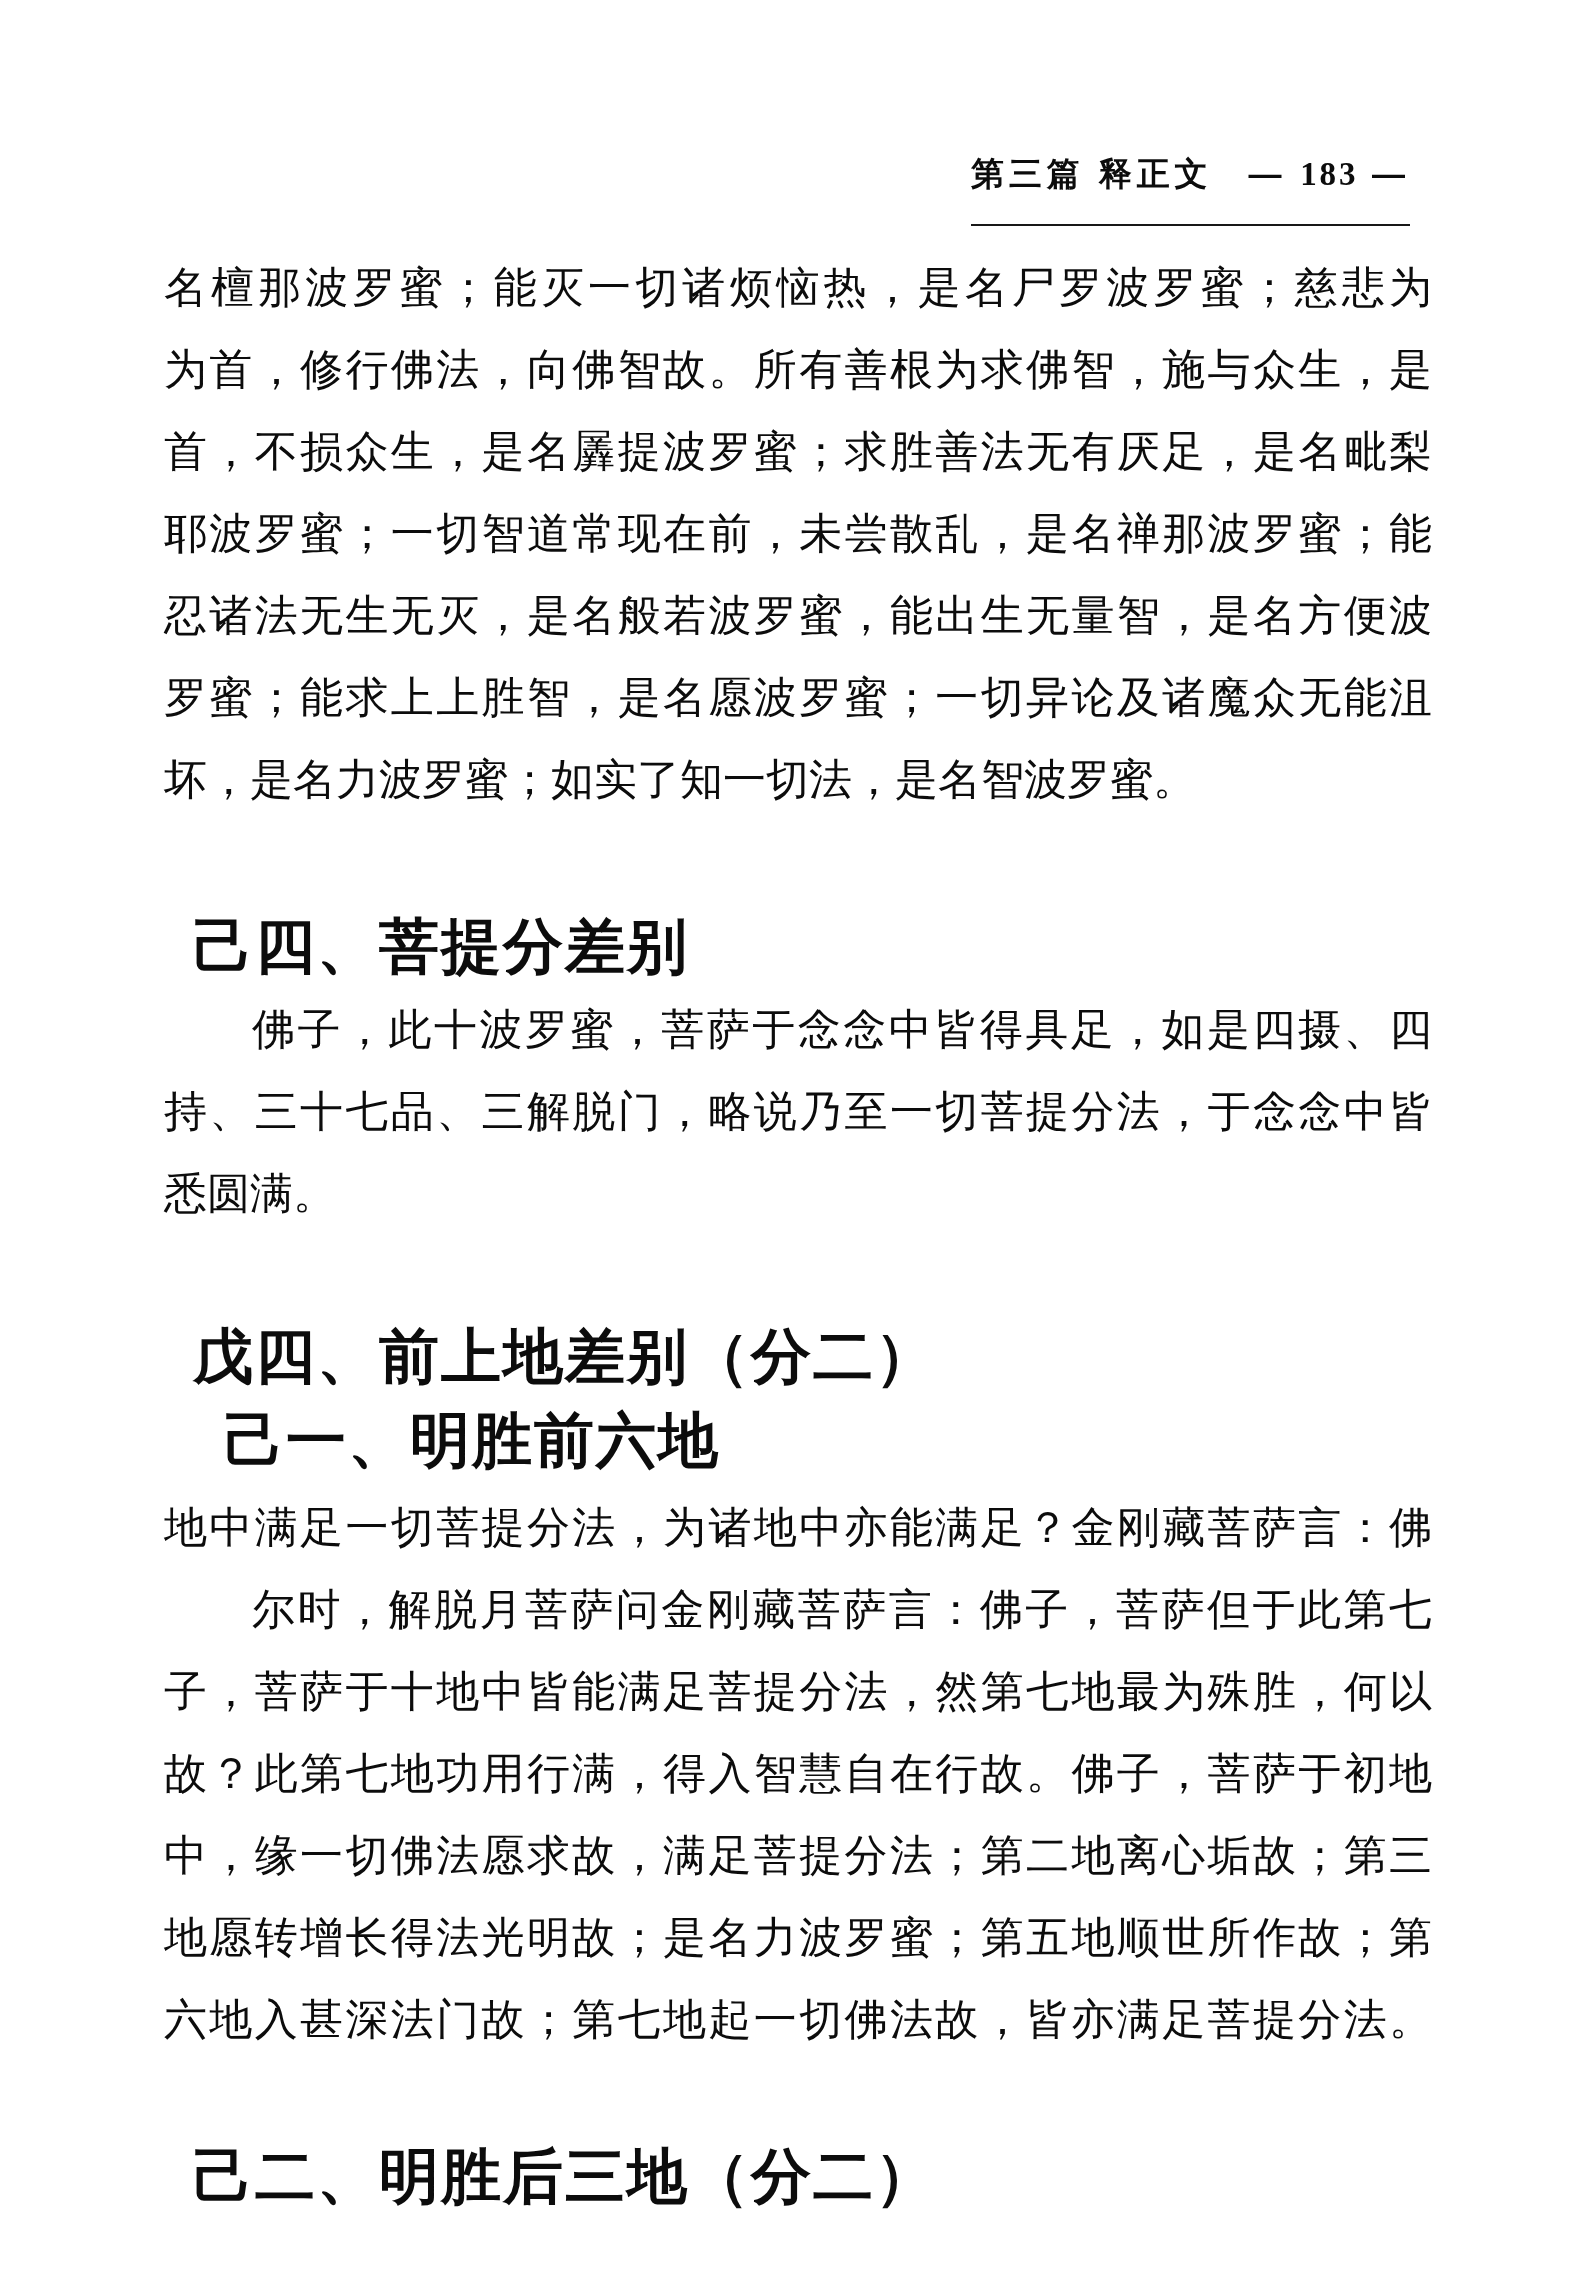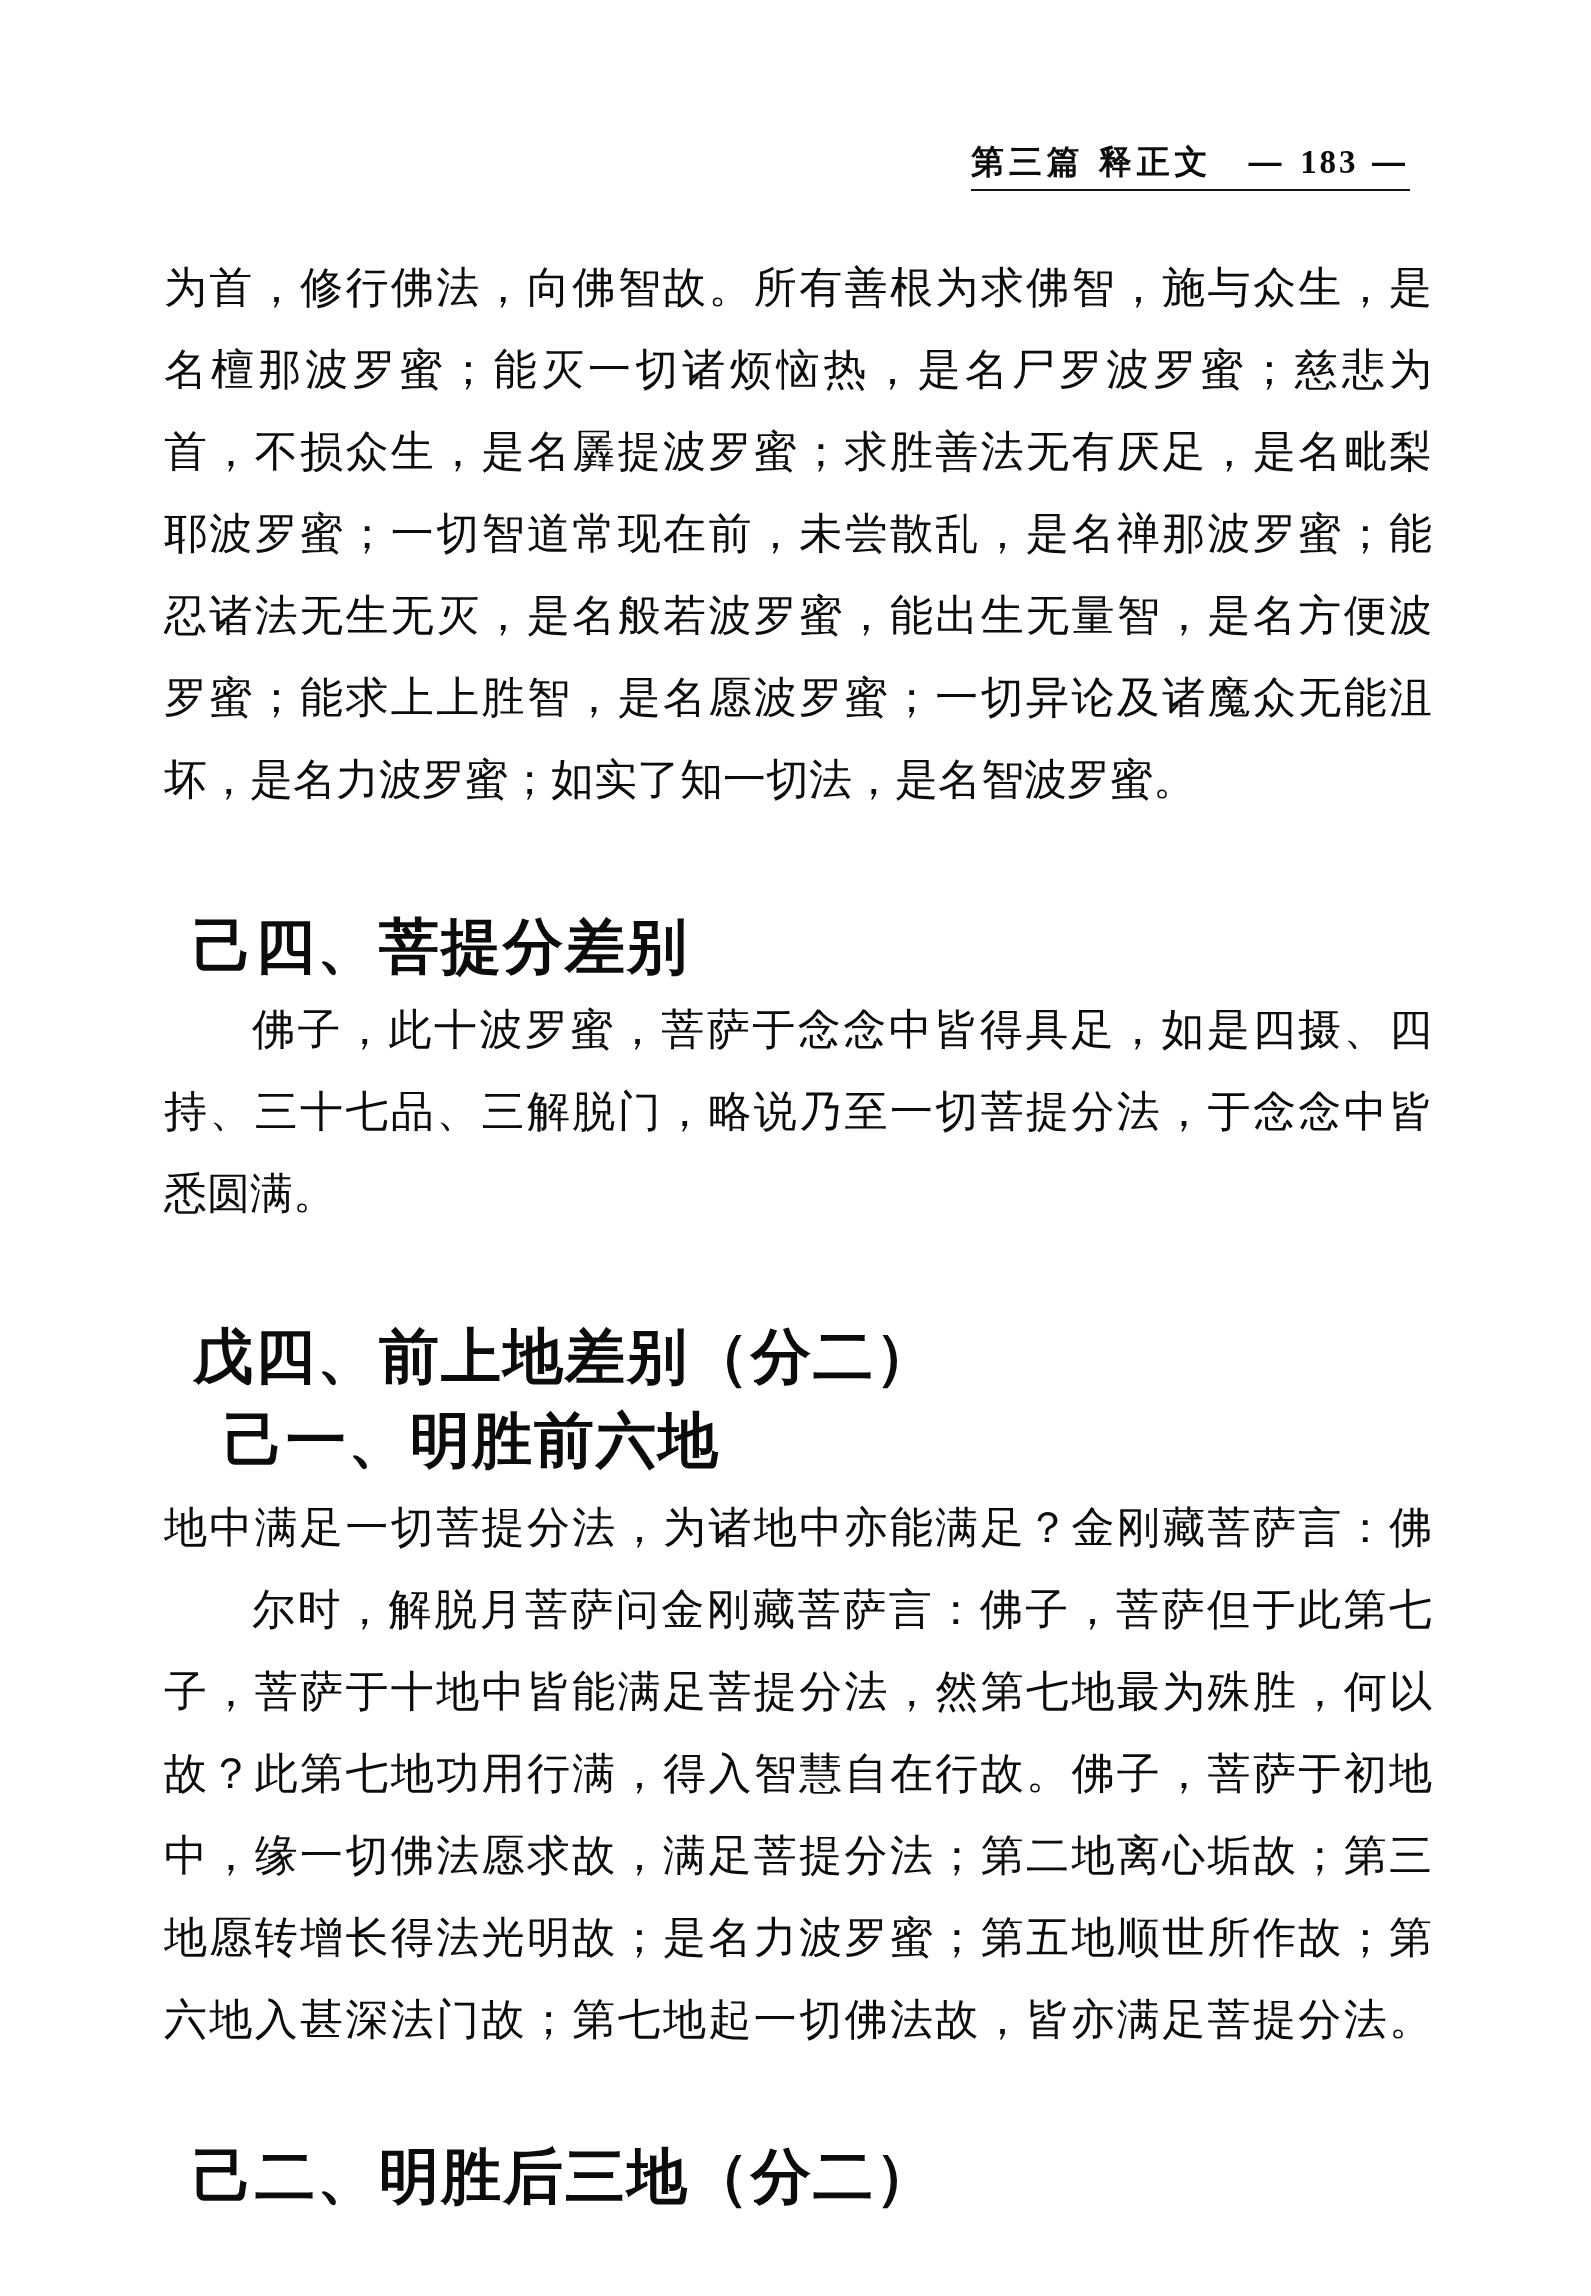--- a/index.html
+++ b/index.html
@@ -14,29 +14,29 @@
     margin: 0 auto;
     background: #ffffff;
     color: #0c0c0c;
     font-family: "Liberation Sans", "DejaVu Sans", sans-serif;
     overflow: hidden;
   }
   
   .running-header {
     position: absolute;
     left: 971px;
-    top: 140px;
+    top: 152px;
     width: 439px;
     display: flex;
     justify-content: space-between;
     align-items: baseline;
     font-size: 33px;
     font-weight: bold;
     letter-spacing: 4.9px;
-    padding-bottom: 4px;
+    padding-bottom: 27px;
     border-bottom: 2.9px solid #181818;
   }
   .running-header .pagination {
     display: flex;
     align-items: baseline;
     gap: 13.7px;
     font-weight: bold;
   }
   .running-header .page-number {
     font-family: "Liberation Serif", "DejaVu Serif", serif;
@@ -86,22 +86,22 @@
     <span class="pagination">
       <span>—</span>
       <span class="page-number">183</span>
       <span>—</span>
     </span>
   </div>
 
   <div class="body-text">
 
     <div>
+      <div class="jline">名檀那波罗蜜；能灭一切诸烦恼热，是名尸罗波罗蜜；慈悲为</div>
       <div class="jline">为首，修行佛法，向佛智故。所有善根为求佛智，施与众生，是</div>
-      <div class="jline">名檀那波罗蜜；能灭一切诸烦恼热，是名尸罗波罗蜜；慈悲为</div>
       <div class="jline">首，不损众生，是名羼提波罗蜜；求胜善法无有厌足，是名毗梨</div>
       <div class="jline">耶波罗蜜；一切智道常现在前，未尝散乱，是名禅那波罗蜜；能</div>
       <div class="jline">忍诸法无生无灭，是名般若波罗蜜，能出生无量智，是名方便波</div>
       <div class="jline">罗蜜；能求上上胜智，是名愿波罗蜜；一切异论及诸魔众无能沮</div>
       <div class="pline">坏，是名力波罗蜜；如实了知一切法，是名智波罗蜜。</div>
     </div>
 
     <div class="heading h-lvl1 gap-a">己四、菩提分差别</div>
 
     <div>

